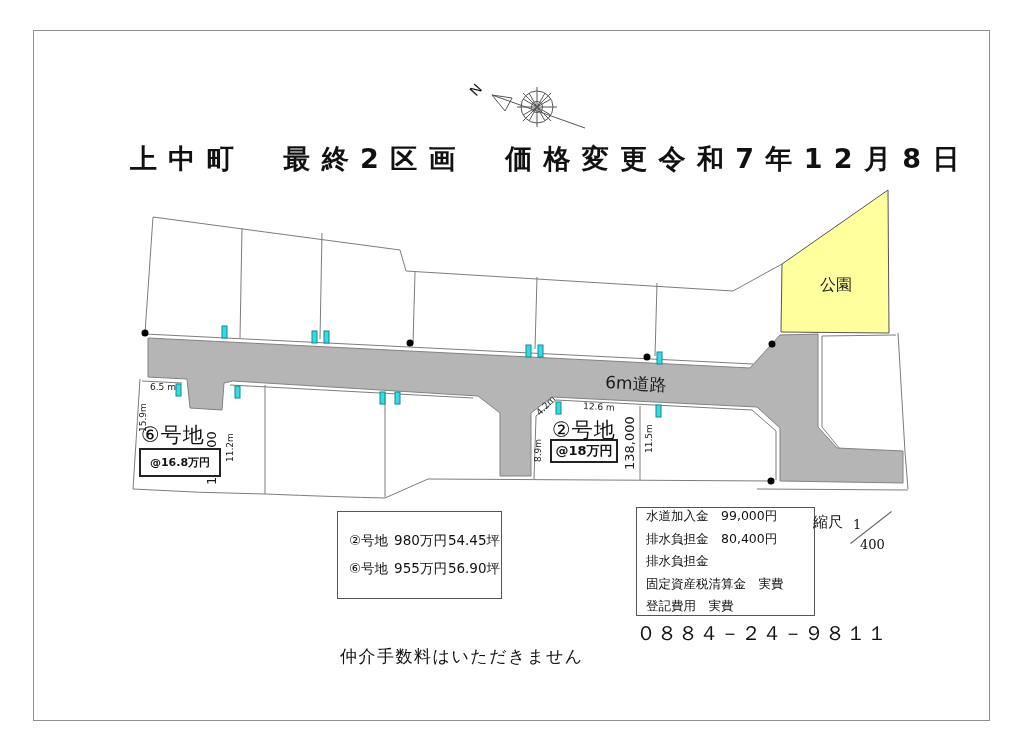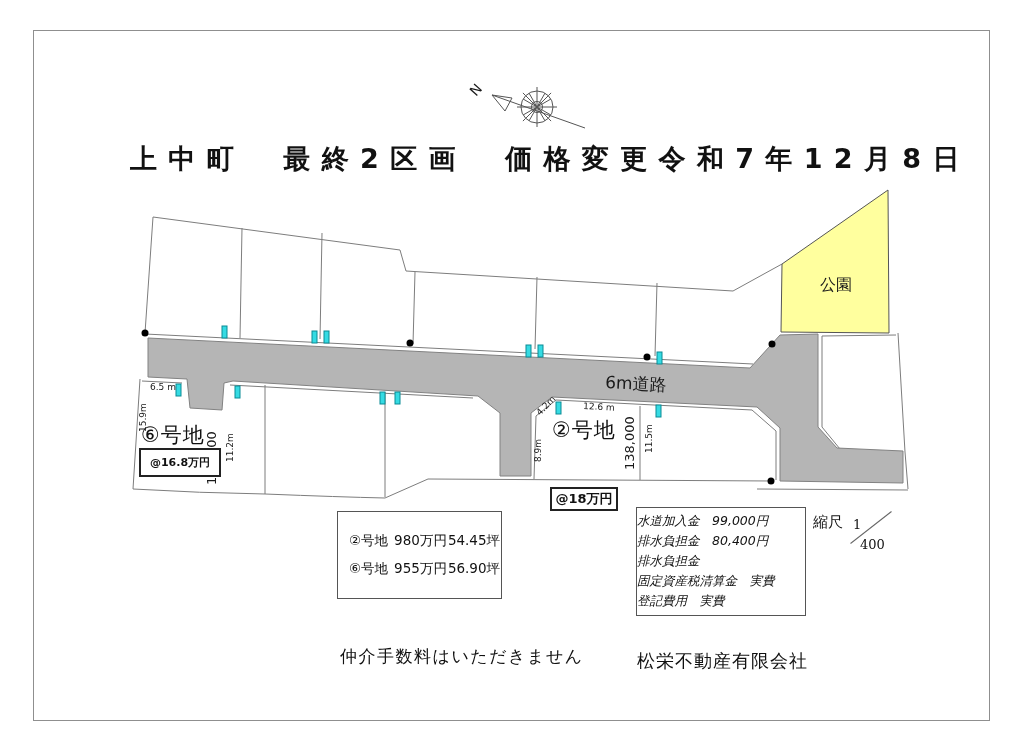--- a/index.html
+++ b/index.html
@@ -7,29 +7,29 @@
         font-family:"DejaVu Sans","Liberation Sans",sans-serif;color:#111;}
   .frame{position:absolute;left:33px;top:30px;width:955px;height:689px;
          border:1px solid #8f8f8f;}
   .abs{position:absolute;}
   .title{left:130px;top:141px;width:800px;text-align:center;
          font-size:27px;font-weight:bold;letter-spacing:0.42em;white-space:nowrap;}
   .plot-name{font-size:21px;letter-spacing:1px;white-space:nowrap;}
   .price-tag{border:2px solid #222;background:#fff;display:flex;align-items:center;
              justify-content:center;font-weight:bold;white-space:nowrap;}
   .tag6{left:139px;top:448px;width:78px;height:25px;font-size:11px;}
-  .tag2{left:550px;top:439px;width:64px;height:20px;font-size:13px;margin-top:48px;}
+  .tag2{left:550px;top:439px;width:64px;height:20px;font-size:13px;}
   .price-table{left:337px;top:511px;width:152px;height:86px;border:1px solid #555;
                display:flex;flex-direction:column;justify-content:center;gap:10px;
                padding-left:11px;font-size:13.5px;}
   .price-row{display:flex;white-space:nowrap;}
   .price-row .p1{margin-right:6px;} .price-row .p2{margin-right:1px;}
   .fees-box{left:636px;top:507px;width:168px;height:107px;border:1px solid #555;
-            display:flex;flex-direction:column;justify-content:center;gap:3px;
-            font-size:12.5px;font-style:italic;}
+            display:flex;flex-direction:column;justify-content:space-between;gap:3px;
+            padding-left:9px;font-size:12.5px;}
   .fees-box div{white-space:nowrap;}
   .scale-label{left:813px;top:513px;font-size:15px;font-family:Liberation Mono, monospace;}
   .scale-num{left:853px;top:517px;font-size:13px;font-family:"DejaVu Serif","Liberation Serif",serif;}
   .scale-den{left:860px;top:537px;font-size:13px;font-family:"DejaVu Serif","Liberation Serif",serif;}
   .scale-slash{left:845px;top:527px;width:52px;height:0;border-top:1px solid #666;
                transform:rotate(-38deg);}
   .notice{left:340px;top:631px;font-size:17px;letter-spacing:1.5px;white-space:nowrap;margin-top:14px;}
   .phone{left:636px;top:620px;font-size:20px;letter-spacing:1px;white-space:nowrap;}
   .company{left:637px;top:649px;font-size:18px;letter-spacing:1px;white-space:nowrap;}
   svg text{font-family:"DejaVu Sans","Liberation Sans",sans-serif;fill:#1a1a1a;}
@@ -161,14 +161,14 @@
     <div>固定資産税清算金　実費</div>
     <div>登記費用　実費</div>
   </div>
 
   <div class="abs scale-label">縮尺</div>
   <div class="abs scale-num">1</div>
   <div class="abs scale-slash"></div>
   <div class="abs scale-den">400</div>
 
   <div class="abs notice">仲介手数料はいただきません</div>
-  <div class="abs company">松栄不動産有限会社</div>
+  <div class="abs phone">０８８４－２４－９８１１</div>
 </div>
 
 </body></html>

